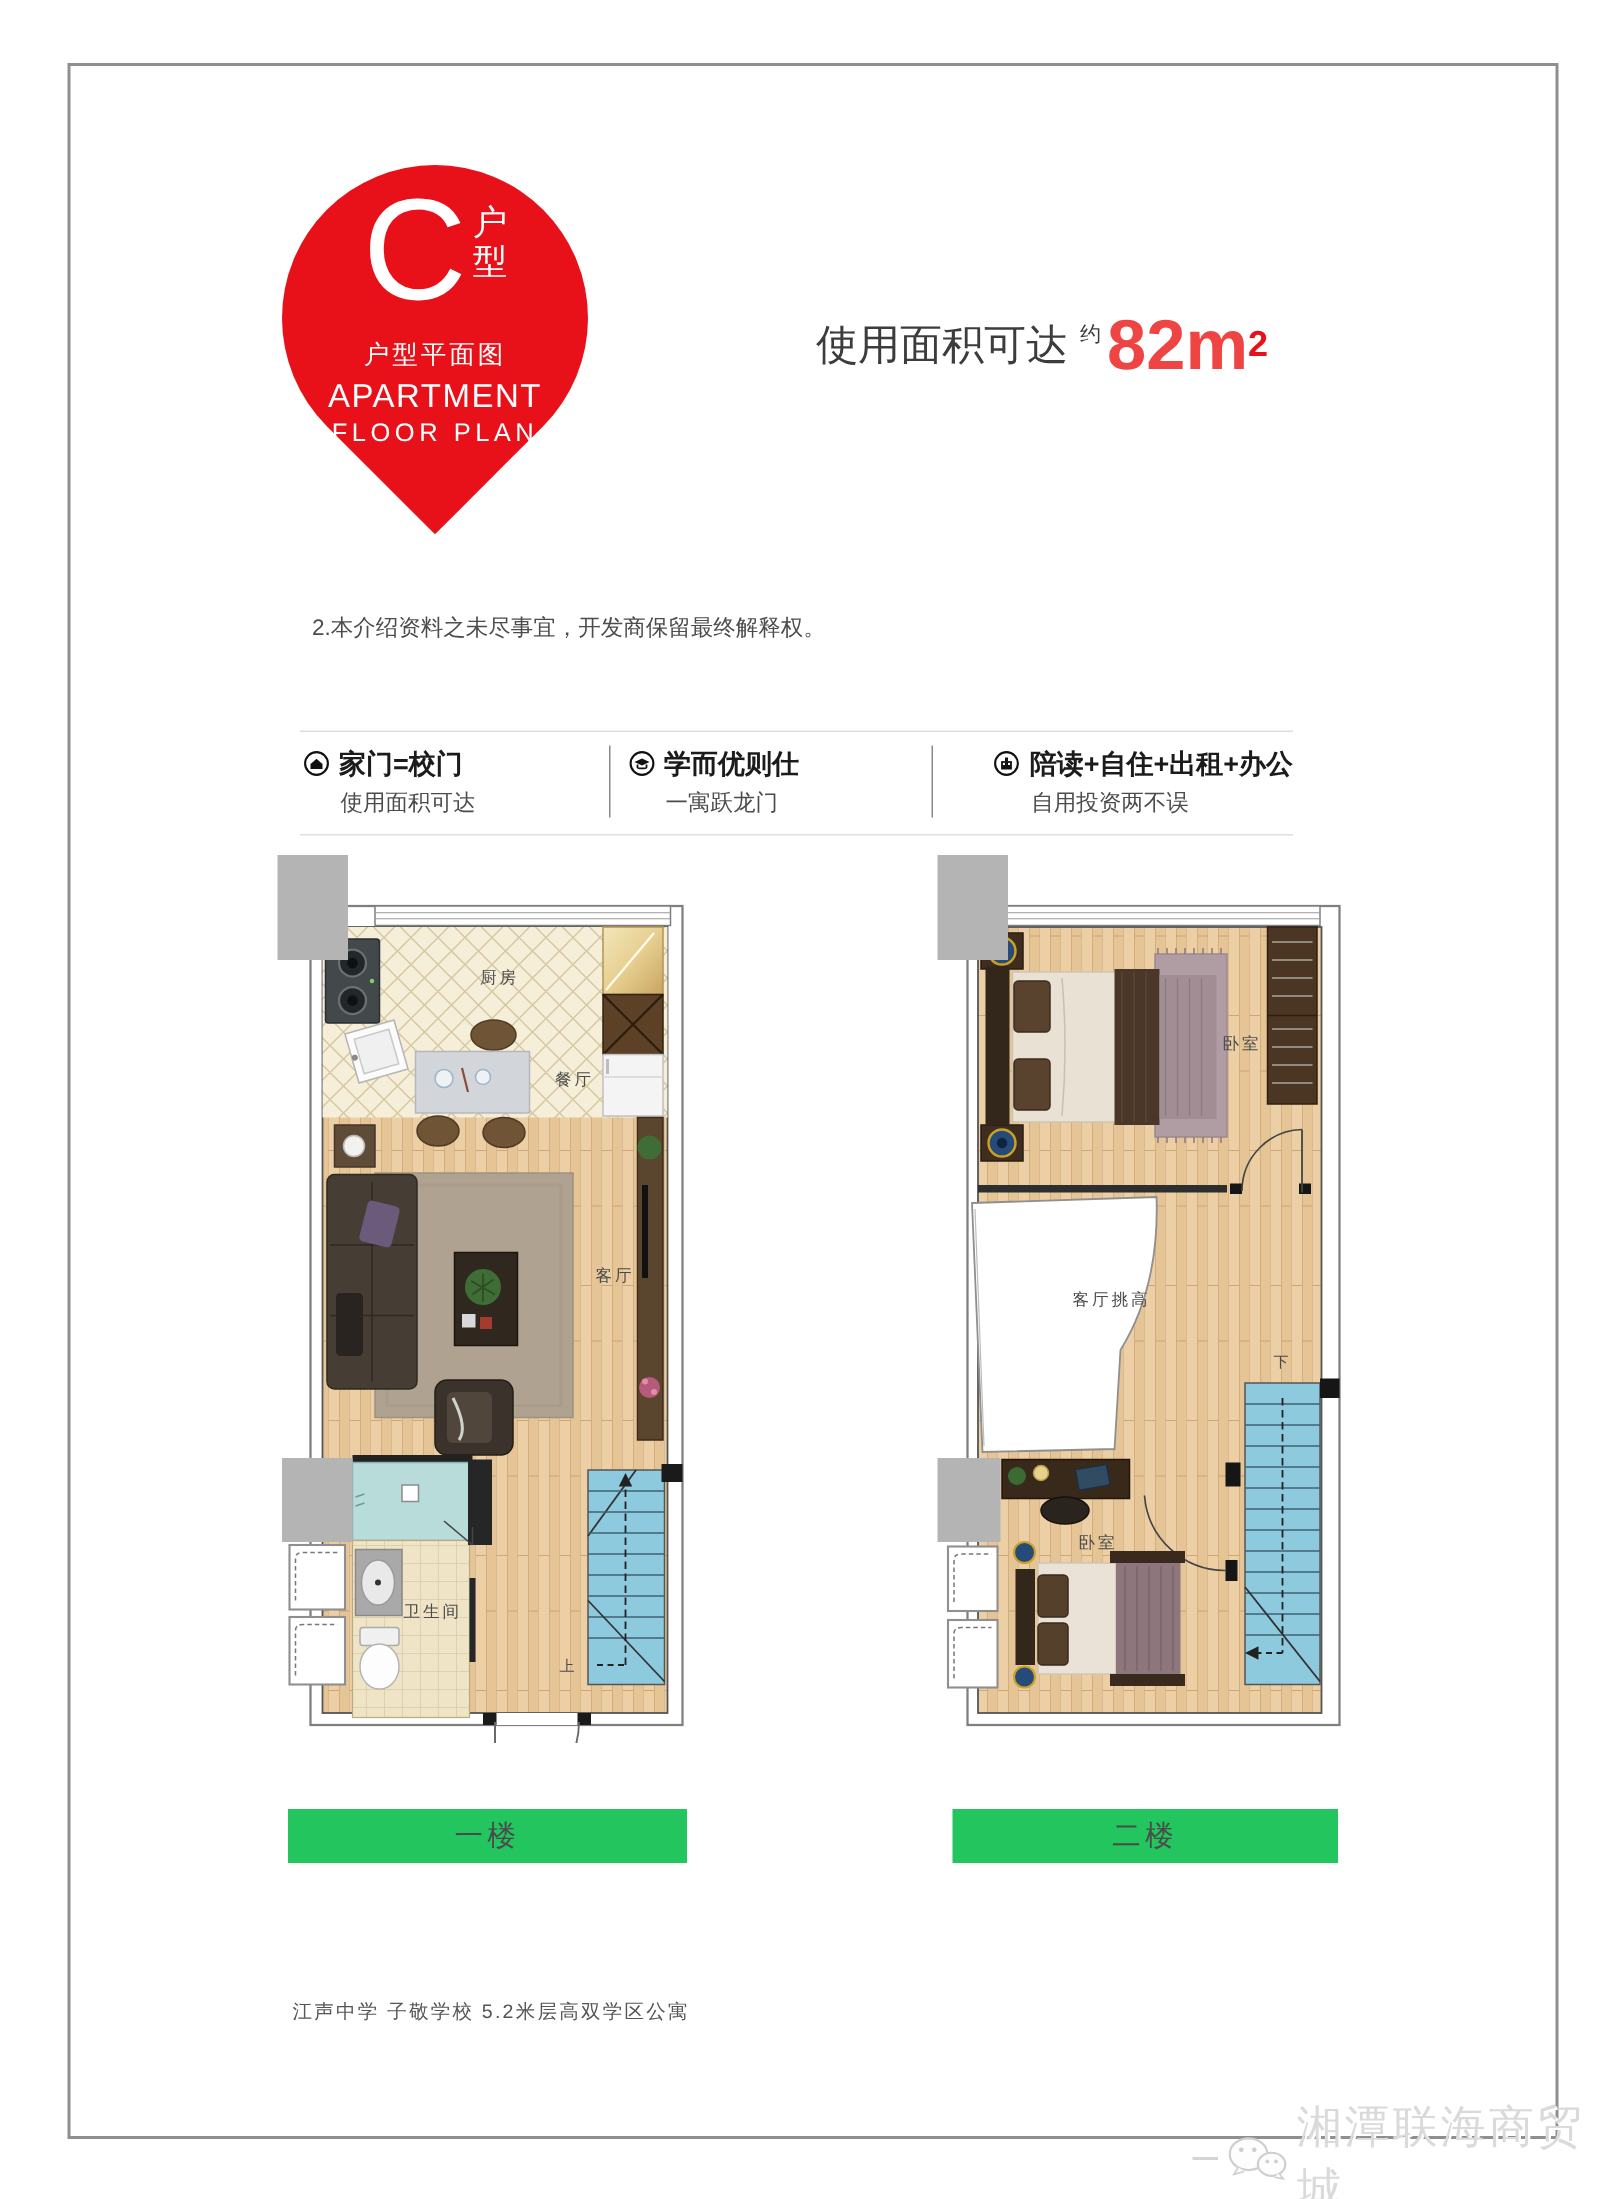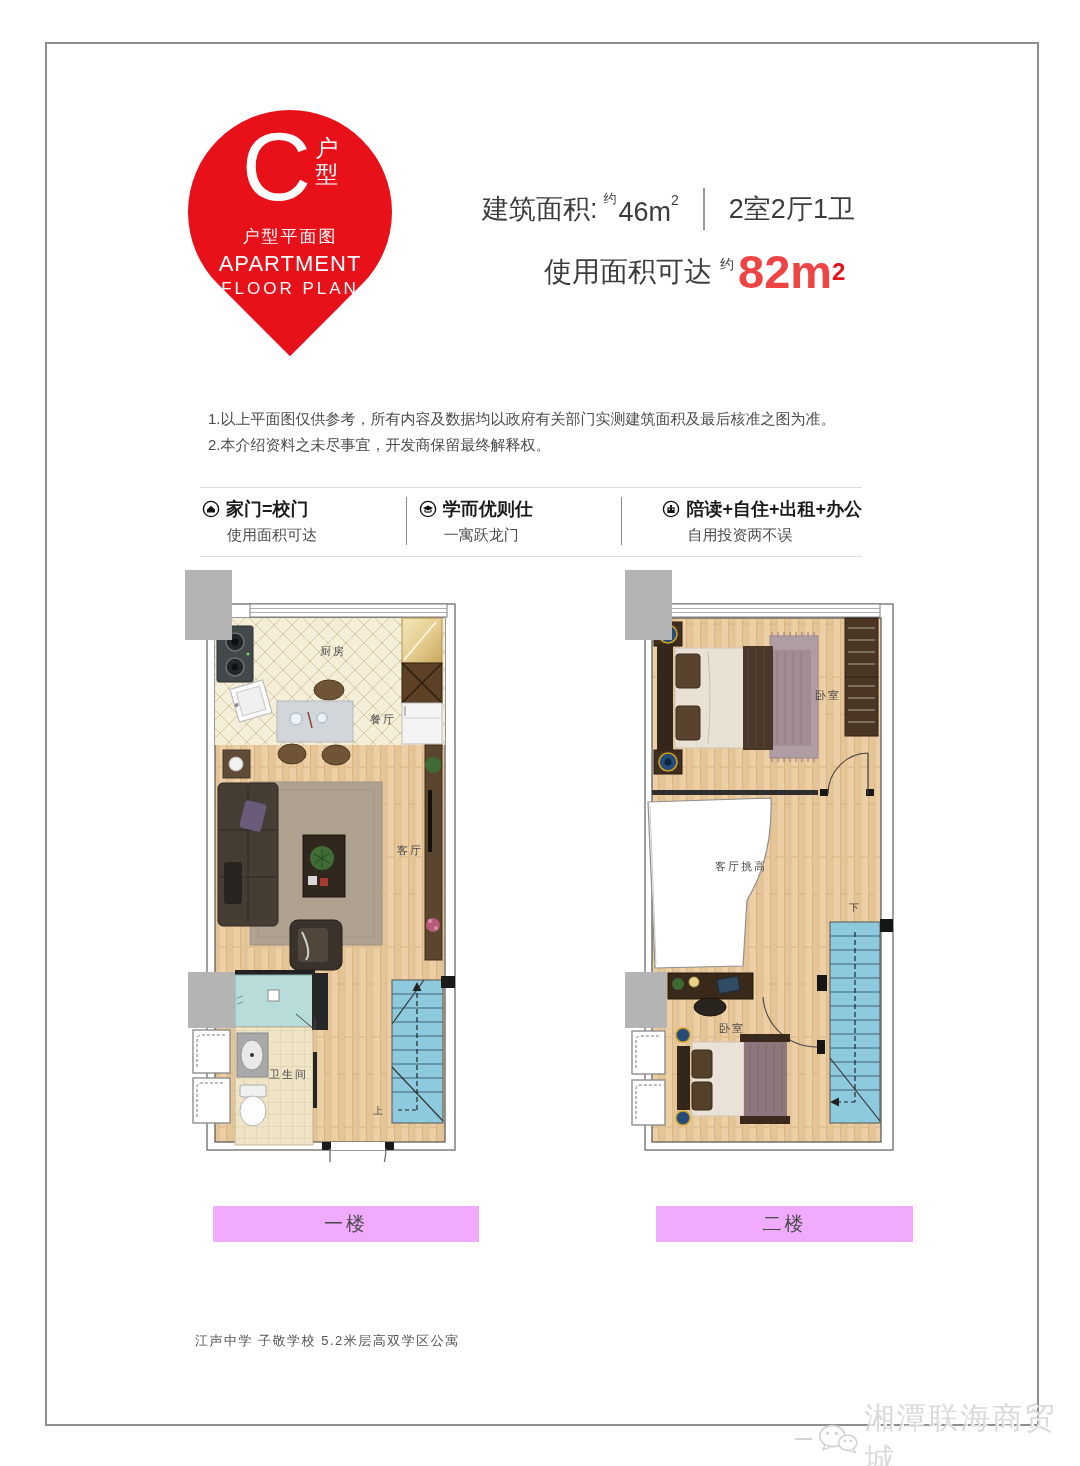--- a/index.html
+++ b/index.html
@@ -49,22 +49,22 @@
   .f-sub{font-size:15px;color:#4c4c4c;margin:5px 0 0 25px;}
   .f-icon{flex:0 0 auto;}
 
   
   .plan{position:absolute;width:296px;height:600px;}
   .plan1{left:184px;top:562px;}
   .plan2{left:616px;top:562px;}
   .plan text{font-size:11px;fill:#4a4a4a;letter-spacing:2px;}
 
   
-  .floor-bar{position:absolute;top:1206px;height:36px;background:#f0abfc;color:#4a4a4a;
-    font-size:19px;letter-spacing:3px;display:flex;align-items:center;justify-content:center;margin-left:21px;}
+  .floor-bar{position:absolute;top:1206px;height:36px;background:#22c55e;color:#4a4a4a;
+    font-size:19px;letter-spacing:3px;display:flex;align-items:center;justify-content:center;}
   .bar1{left:192px;width:266px;}
   .bar2{left:635px;width:257px;}
 
   
   .slogan{position:absolute;left:195px;top:1332px;font-size:13px;letter-spacing:1.5px;color:#555;text-align:center;}
   .wm{position:absolute;left:795px;top:1398px;display:flex;align-items:center;gap:4px;}
   .wm-line{width:18px;height:2px;background:#d5d5d5;}
   .wm-text{font-size:30px;letter-spacing:2px;color:#dadada;text-shadow:1.5px 1.5px 0 #ffffff;}
 </style>
 </head>
@@ -81,36 +81,29 @@
         <span>型</span>
       </span>
     </div>
     <div class="pin-cn">户型平面图</div>
     <div class="pin-en1">APARTMENT</div>
     <div class="pin-en2">FLOOR PLAN</div>
   </div>
 </div>
 
 <div class="hdr">
-  <div class="hdr-row1">
-    <span class="hdr-label">建筑面积:</span>
-    <span><span class="sup">约</span><span class="hdr-value">46m</span><span class="sup2">2</span></span>
-    <span class="vdiv"></span>
-    <span class="hdr-layout">2室2厅1卫</span>
-  </div>
   <div class="hdr-row2">
     <span class="usable-label">使用面积可达</span>
     <span class="usable-approx">约</span>
     <span class="usable-value">82m</span>
       <span class="usable-sup">2</span>
   </div>
 </div>
 
 <div class="disc">
-  <div>1.以上平面图仅供参考，所有内容及数据均以政府有关部门实测建筑面积及最后核准之图为准。</div>
   <div>2.本介绍资料之未尽事宜，开发商保留最终解释权。</div>
 </div>
 
 <div class="features">
   <div class="feature">
     <div class="f-title">
       <svg class="f-icon" width="18" height="18" viewBox="0 0 18 18">
         <circle cx="9" cy="9" r="7.6" fill="none" stroke="#111" stroke-width="1.4"></circle>
         <path d="M5,9.4 L9,5.8 L13,9.4 V12.6 H5 Z" fill="#111"></path>
       </svg>

